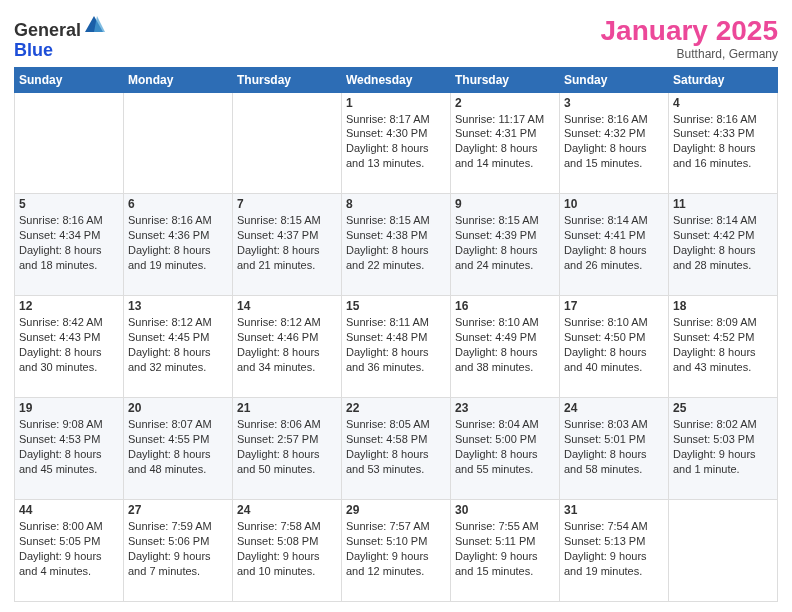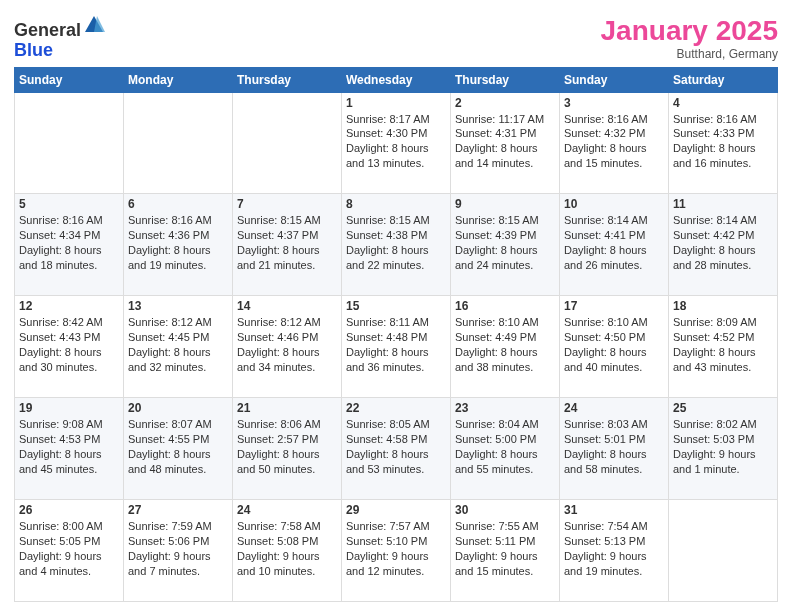--- a/index.html
+++ b/index.html
@@ -314,21 +314,21 @@
           <td>
             <span class="day-number">25</span>
             <div class="day-info">Sunrise: 8:02 AM
 Sunset: 5:03 PM
 Daylight: 9 hours
 and 1 minute.</div>
           </td>
         </tr>
         <tr>
           <td>
-            <span class="day-number">26</span>
+            <span class="day-number">44</span>
             <div class="day-info">Sunrise: 8:00 AM
 Sunset: 5:05 PM
 Daylight: 9 hours
 and 4 minutes.</div>
           </td>
           <td>
             <span class="day-number">27</span>
             <div class="day-info">Sunrise: 7:59 AM
 Sunset: 5:06 PM
 Daylight: 9 hours

